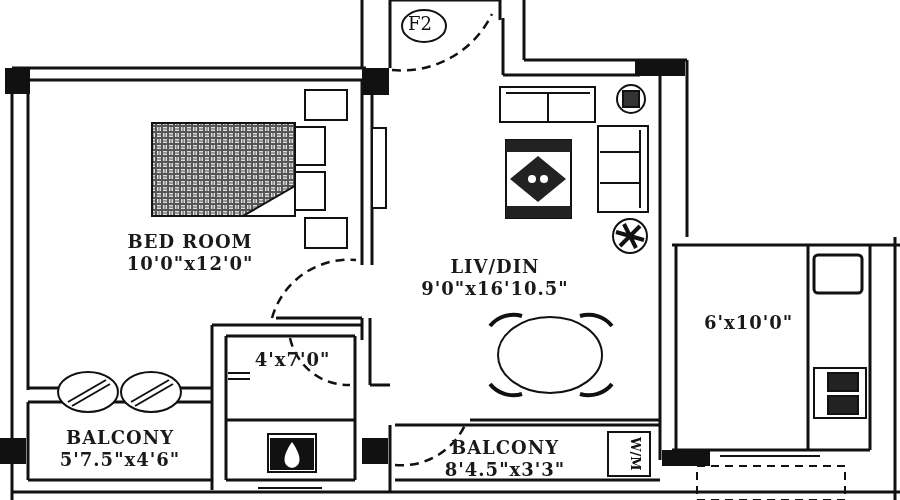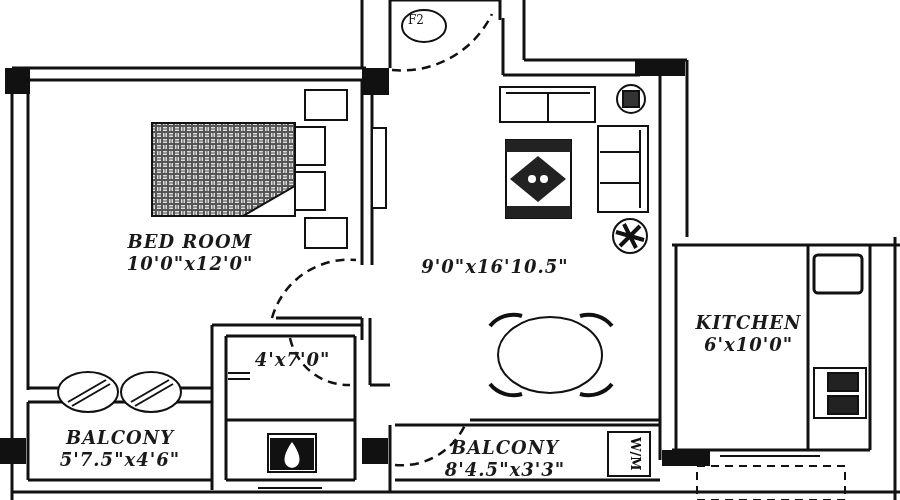--- a/index.html
+++ b/index.html
@@ -1,21 +1,21 @@
 <!DOCTYPE html>
 <html><head>
 <meta charset="utf-8">
 <style>
   html, body { margin:0; padding:0; background:#ffffff; }
   body { width:900px; height:500px; position:relative; overflow:hidden; font-family:"DejaVu Serif", serif; }
   #plan { position:absolute; left:0; top:0; width:900px; height:500px; }
-  .lbl { position:absolute; text-align:center; font-family:"DejaVu Serif", serif; font-weight:bold; color:#1a1a1a; line-height:22px; letter-spacing:1px;font-style:italic; }
+  .lbl { position:absolute; text-align:center; font-family:"DejaVu Serif", serif; font-weight:bold; color:#1a1a1a; line-height:22px; letter-spacing:1px; }
   .lbl .name { font-size:18px; display:block; }
   .lbl .dim { font-size:18px; display:block; }
-  .tag { position:absolute; font-family:"DejaVu Serif", serif; font-size:12px; color:#111; }
+  .tag { position:absolute; font-family:"DejaVu Serif", serif; font-size:18px; color:#111; }
 </style>
 </head>
 <body>
 
 <svg id="plan" viewBox="0 0 900 500" xmlns="http://www.w3.org/2000/svg">
   <defs>
     <pattern id="weave" width="12" height="12" patternUnits="userSpaceOnUse">
       <rect width="12" height="12" fill="#555"></rect>
       <rect x="1" y="1" width="4" height="1.5" fill="#ddd"></rect>
       <rect x="1" y="3.5" width="4" height="1.5" fill="#ddd"></rect>
@@ -188,25 +188,25 @@
 </svg>
 
 <div class="tag" style="left:408px; top:13px;">F2</div>
 
 <div class="lbl" style="left:90px; top:231px; width:200px;">
   <span class="name">BED ROOM</span>
   <span class="dim">10'0"x12'0"</span>
 </div>
 
 <div class="lbl" style="left:385px; top:256px; width:220px;">
+  <span class="name">LIV/DIN</span>
   <span class="dim">9'0"x16'10.5"</span>
 </div>
 
 <div class="lbl" style="left:676px; top:312px; width:145px;">
-  <span class="name">KITCHEN</span>
   <span class="dim">6'x10'0"</span>
 </div>
 
 <div class="lbl" style="left:230px; top:349px; width:125px;">
   <span class="dim">4'x7'0"</span>
 </div>
 
 <div class="lbl" style="left:30px; top:427px; width:180px;">
   <span class="name">BALCONY</span>
   <span class="dim">5'7.5"x4'6"</span>

